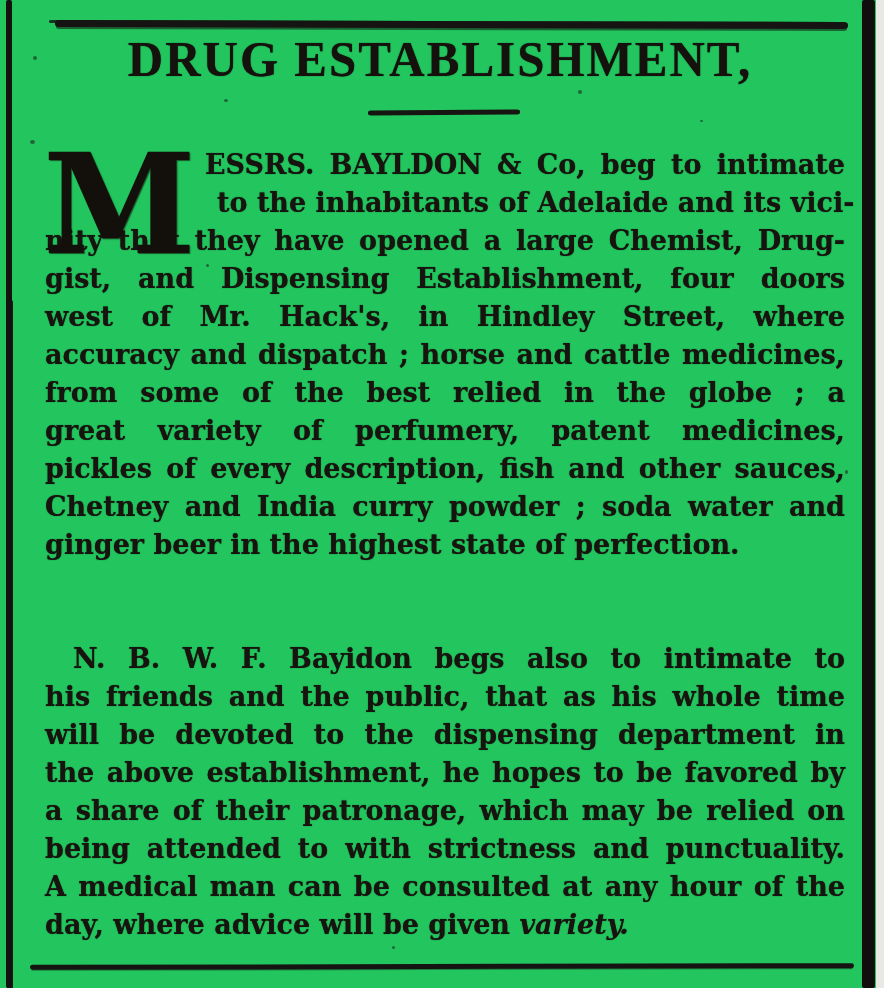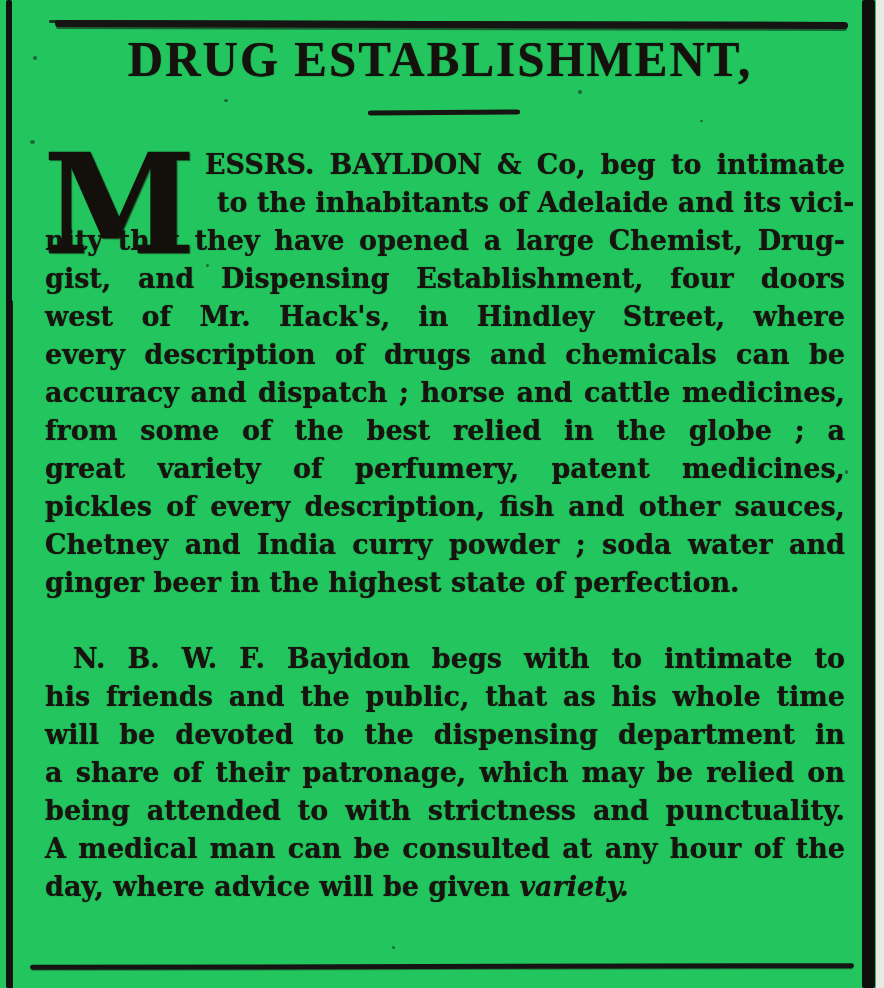--- a/index.html
+++ b/index.html
@@ -135,33 +135,33 @@
   <h1 class="headline">DRUG ESTABLISHMENT,</h1>
   <div class="headline-divider"></div>
 
   <div class="text-block para1">
     <span class="dropcap">M</span>
     <div class="line dc1">ESSRS. BAYLDON &amp; Co, beg to intimate</div>
     <div class="line dc2">to the inhabitants of Adelaide and its vici-</div>
     <div class="line">nity that they have opened a large Chemist, Drug-</div>
     <div class="line">gist, and Dispensing Establishment, four doors</div>
     <div class="line">west of Mr. Hack's, in Hindley Street, where</div>
-    <div class="line">every description of drugs and chemicals can be</div>
     <div class="line">accuracy and dispatch ; horse and cattle medicines,</div>
     <div class="line">from some of the best relied in the globe ; a</div>
     <div class="line">great variety of perfumery, patent medicines,</div>
     <div class="line">pickles of every description, fish and other sauces,</div>
     <div class="line">Chetney and India curry powder ; soda water and</div>
     <div class="line lastline">ginger beer in the highest state of perfection.</div>
   </div>
 
   <div class="text-block para2">
-    <div class="line indent">N. B.  W. F. Bayidon begs with to intimate to</div>
+    <div class="line indent">N. B.  W. F. Bayidon begs also to intimate to</div>
     <div class="line">his friends and the public, that as his whole time</div>
     <div class="line">will be devoted to the dispensing department in</div>
+    <div class="line">the above establishment, he hopes to be favored by</div>
     <div class="line">a share of their patronage, which may be relied on</div>
     <div class="line">being attended to with strictness and punctuality.</div>
     <div class="line">A medical man can be consulted at any hour of the</div>
     <div class="line lastline"><span>day, where advice will be given </span><span class="italic">variety.</span></div>
   </div>
 
   <div class="rule-bottom"></div>
 
   <div class="speck s1"></div>
   <div class="speck s2"></div>

